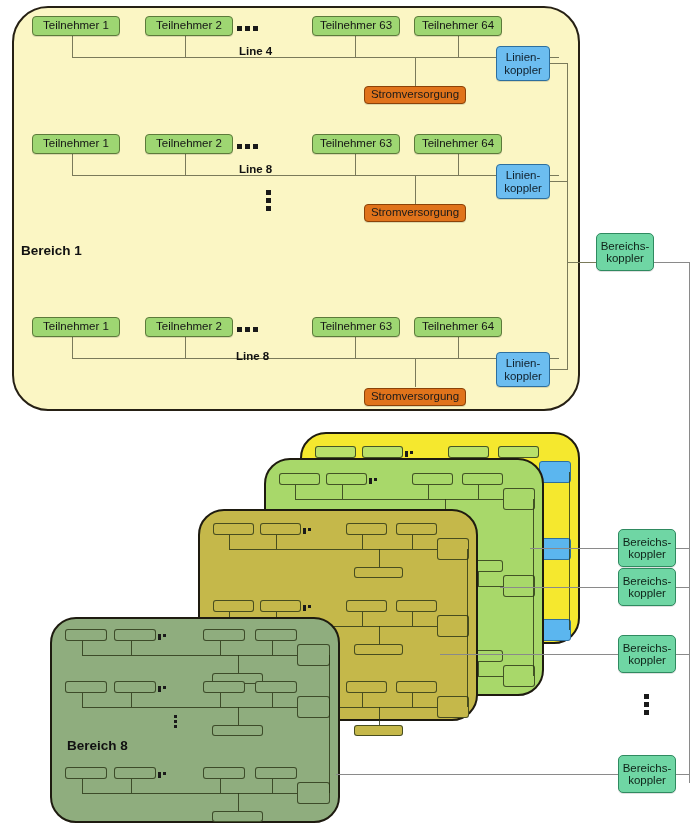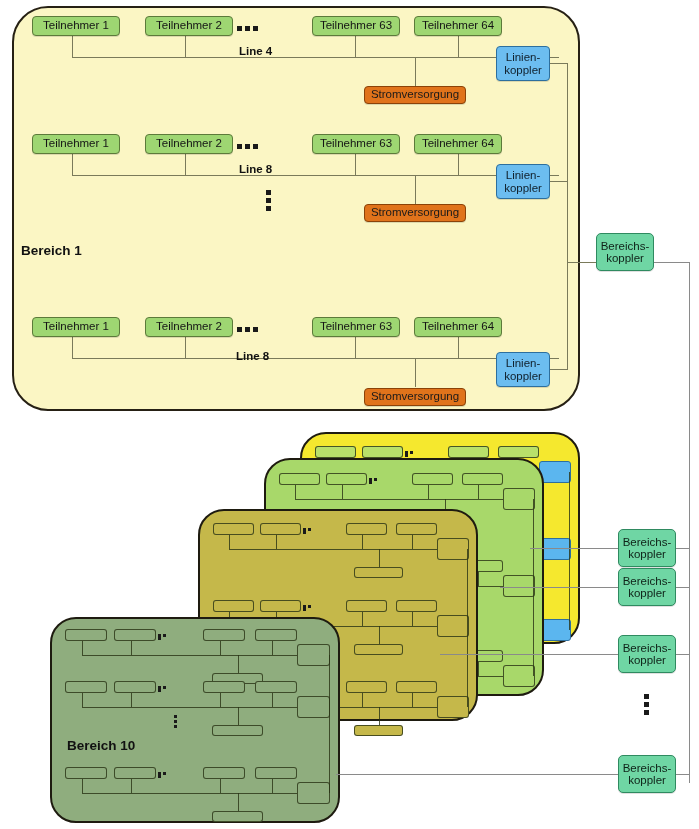--- a/index.html
+++ b/index.html
@@ -489,15 +489,15 @@
       <i></i>
     </div>
 
   <div class="node ac" style="left:618px; top:755px; width:58px; height:38px;">
     <span>Bereichs-</span>
     <span>koppler</span>
   </div>
   <div class="hline grey" style="left:676px; top:774px; width:14px;"></div>
   <div class="hline grey" style="left:336px; top:774px; width:282px;"></div>
 
-  <div class="area-label" style="left:67px; top:738px; font-size:13.5px;">Bereich 10</div>
+  <div class="area-label" style="left:67px; top:738px; font-size:13.5px;">Bereich 8</div>
 
 </div>
 
 </body></html>

